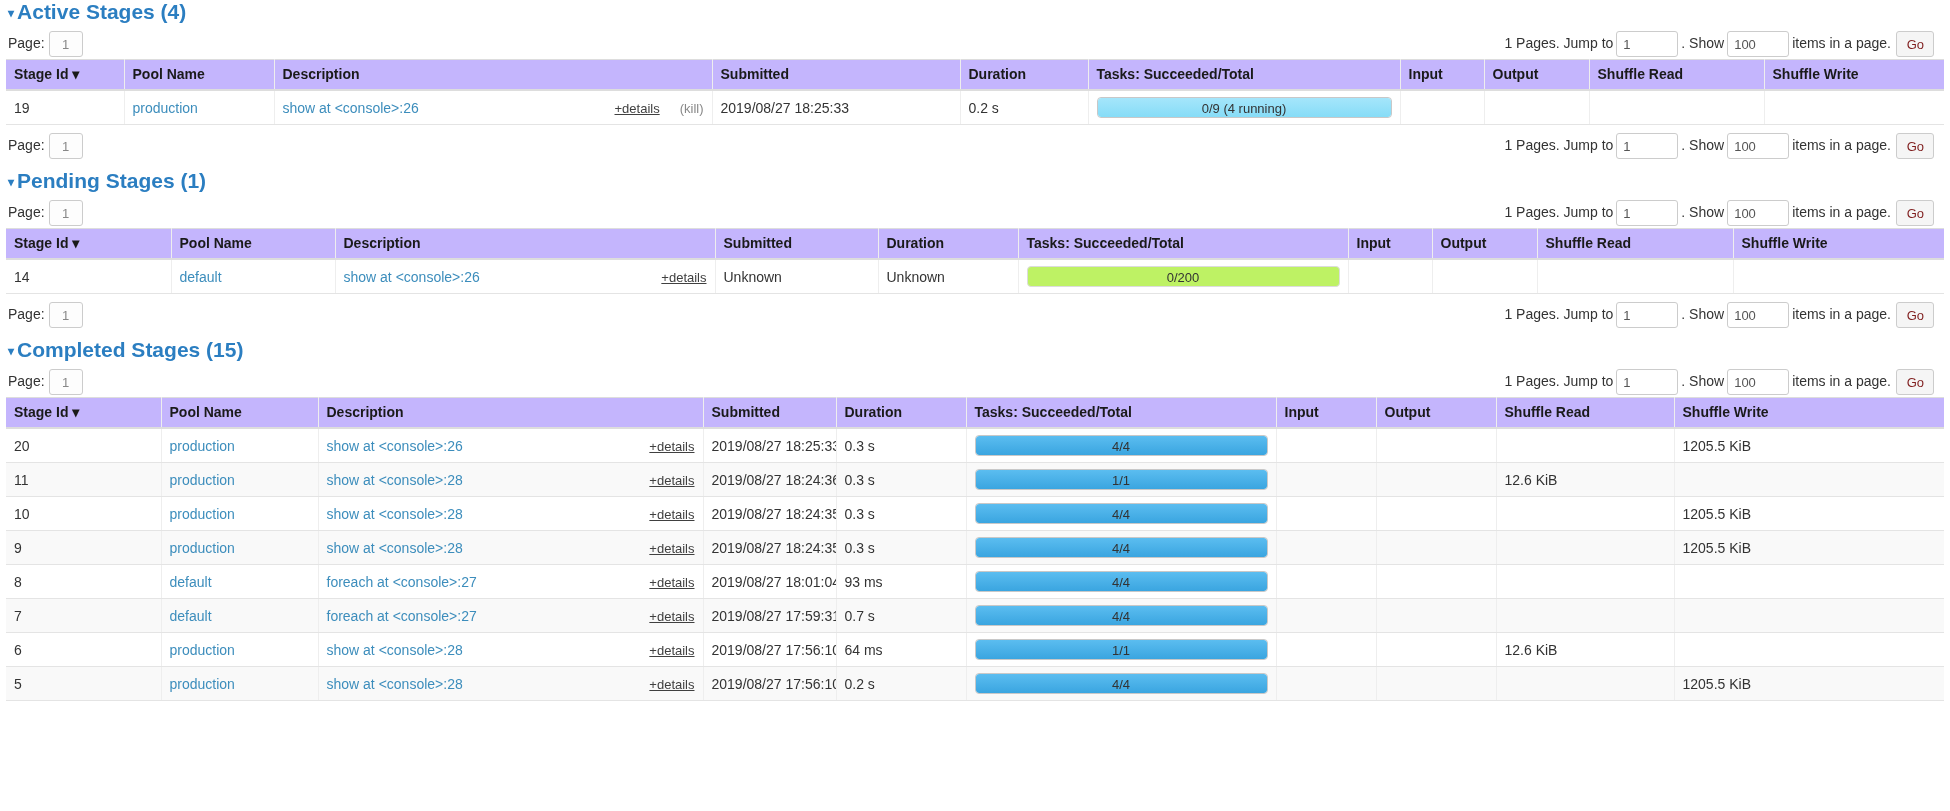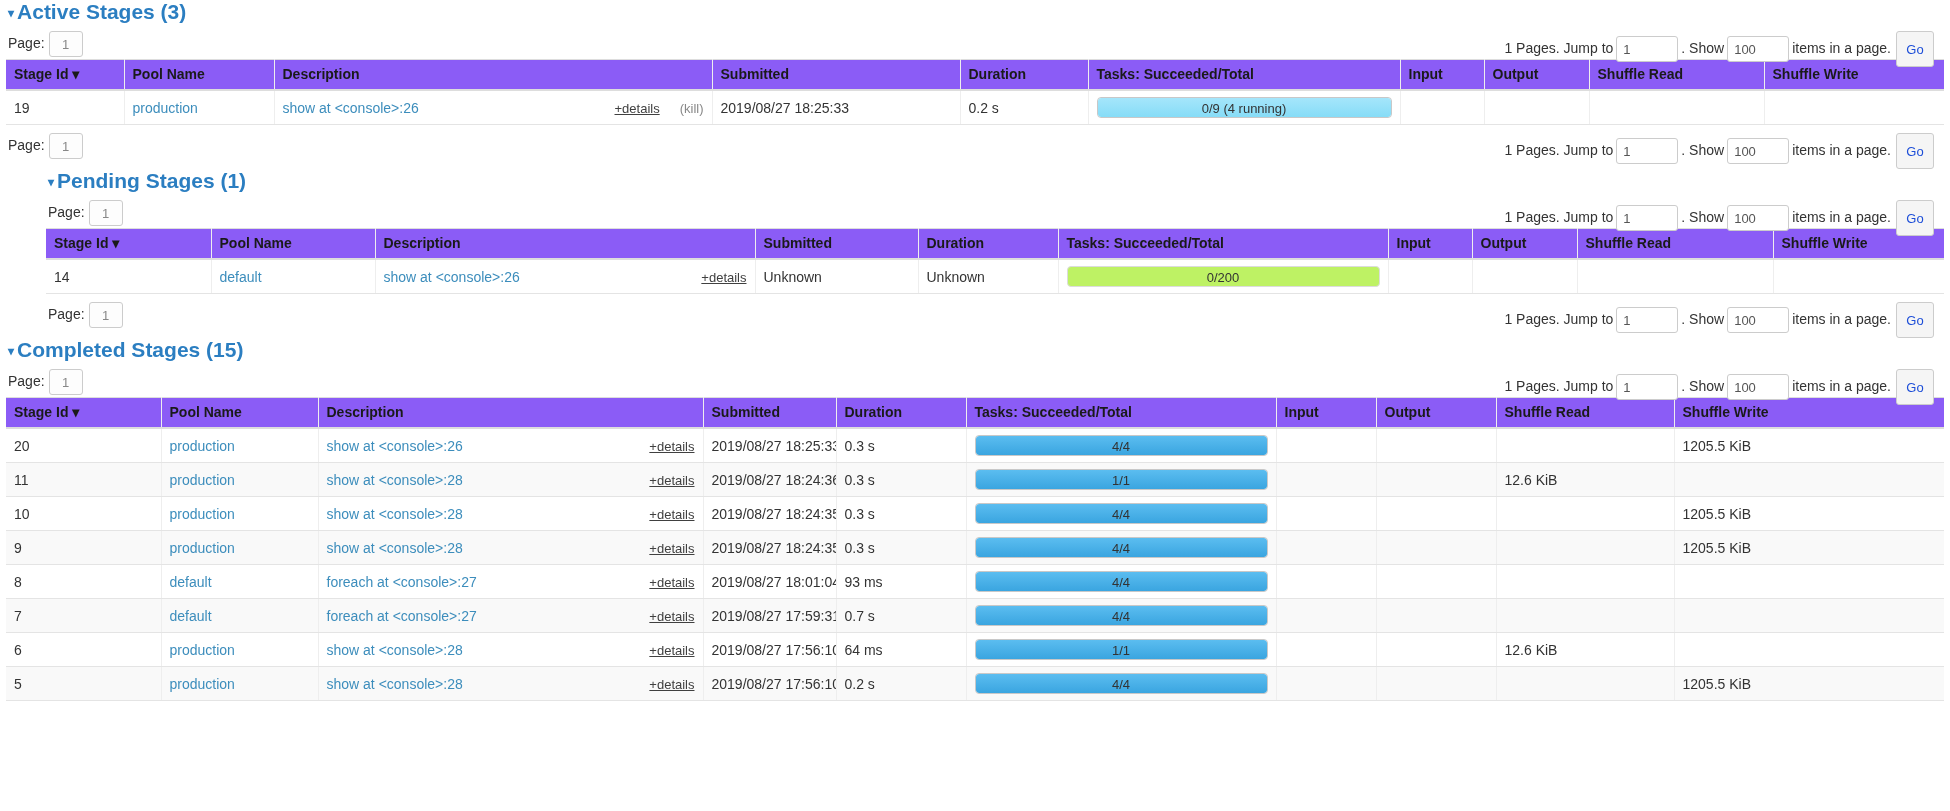--- a/index.html
+++ b/index.html
@@ -23,21 +23,21 @@
     line-height: 1.1;
     white-space: nowrap;
   }
   .section-title .caret {
     display: inline-block;
     font-size: 12px;
     vertical-align: 2px;
     margin-right: 3px;
   }
   .sec-active  { padding-top: 0px; }
-  .sec-pending { padding-top: 10px; margin-left: 40px; }
+  .sec-pending { padding-top: 10px; }
   .sec-done    { padding-top: 10px; }
 
   
   .pagebar {
     position: relative;
     height: 34px;
     padding-top: 6px;
     white-space: nowrap;
     font-size: 14px;
     color: #333;
@@ -65,50 +65,51 @@
     background: #ffffff;
     color: #555555;
     font-size: 13px;
     font-family: "Liberation Sans", sans-serif;
     text-align: left;
     padding: 0 6px;
     vertical-align: middle;
     margin: 0 3px;
   }
   button.gobtn {
-    height: 36px;
+    height: 26px;
     min-width: 38px;
     border: 1px solid #cccccc;
     border-radius: 3px;
     background: #f5f5f5;
-    color: #1d4ed8;
+    color: #7f1d1d;
     font-size: 13px;
     font-family: "Liberation Sans", sans-serif;
     padding: 0 9px;
     vertical-align: middle;
     margin-left: 5px;
     cursor: pointer;
+    text-align: right;
   }
 
   
   table.stages {
     width: 100%;
     border-collapse: collapse;
     font-size: 14px;
     table-layout: fixed;
     margin-top: 2px;
   }
   table.stages th {
     text-align: left;
     font-weight: bold;
     color: #1a1a1a;
     border-top: 1px solid #dddddd;
     border-bottom: 2px solid #dddddd;
     padding: 6px 8px 7px 8px;
-    background: #8b5cf6;
+    background: #c4b5fd;
     white-space: nowrap;
     overflow: hidden;
   }
   table.stages td {
     border-bottom: 1px solid #e4e4e4;
     border-right: 1px solid #eeeeee;
     padding: 6px 8px;
     vertical-align: middle;
     overflow: hidden;
     white-space: nowrap;
@@ -191,21 +192,21 @@
   .t-done col.c8 { width: 178px; }
   .t-done col.c9 { width: auto; }
 </style>
 </head>
 <body>
 
 <div class="page">
 
   <div class="sec-active">
     <h4 class="section-title">
-      <span class="caret">▾</span><span>Active Stages (3)</span>
+      <span class="caret">▾</span><span>Active Stages (4)</span>
     </h4>
 
     <div class="pagebar">
       <span class="left">
         <span>Page:</span><input class="tinybox" value="1" style="">
       </span>
       <span class="right">
         <span>1 Pages. Jump to</span><input class="jumpbox" value="1" style=""><span>. Show</span><input class="showbox" value="100" style=""><span>items in a page.</span><button class="gobtn">Go</button>
       </span>
     </div>

